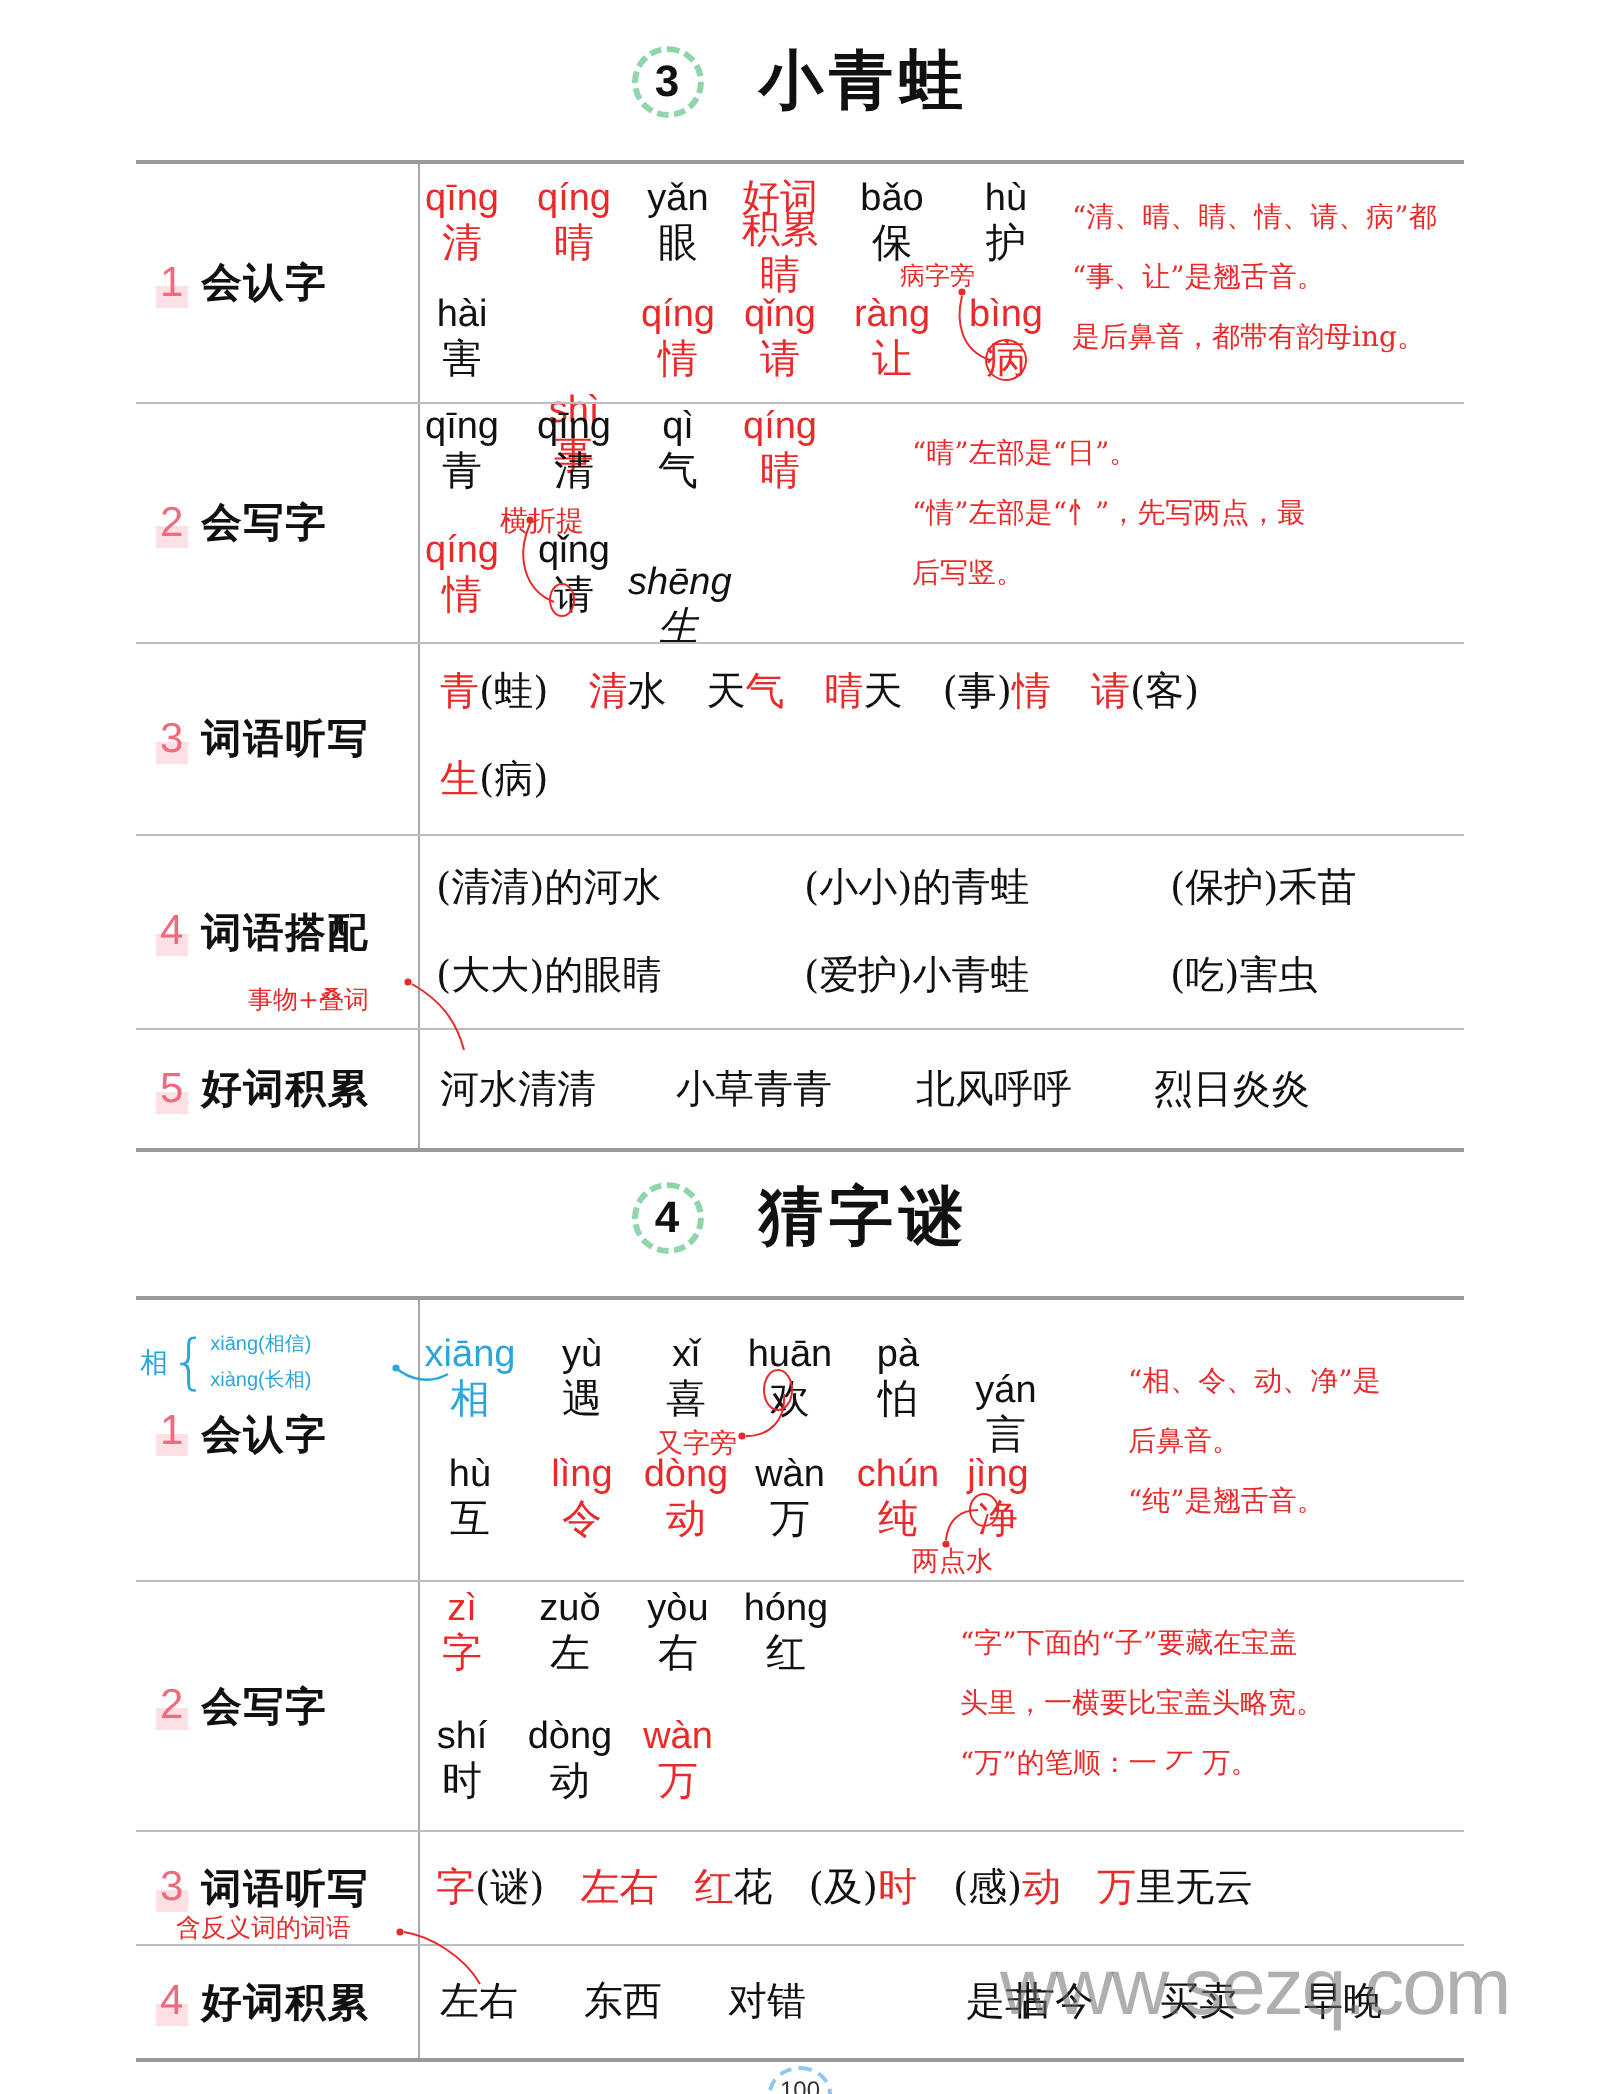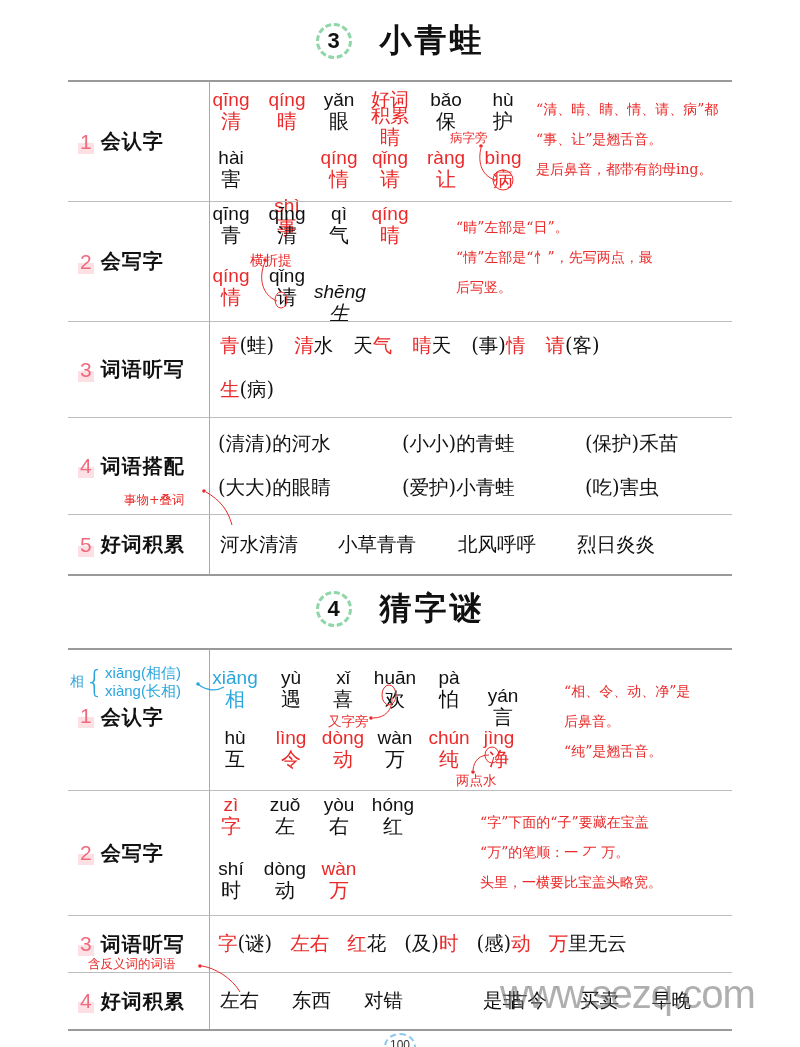--- a/index.html
+++ b/index.html
@@ -224,21 +224,21 @@
 
 <div class="table" style="top:648px;">
 
   <div class="row" style="height:140px;">
     <div class="row-head" style="align-items:flex-start; padding-top:54px;">
       <span class="row-num">1</span>
       <span class="row-label">会认字</span>
       <div class="blue" style="position:absolute; left:2px; top:14px; font-size:13px; display:flex; align-items:center;">
         <span style="font-family:'DejaVu Serif',serif; font-size:14px;">相</span>
         <span style="font-size:30px; line-height:30px; margin:0 1px; font-weight:200;">{</span>
-        <span style="display:flex; flex-direction:column; line-height:18px; font-family:'Liberation Sans',sans-serif; font-size:15px;">
+        <span style="display:flex; flex-direction:column; line-height:18px; font-family:'Liberation Sans',sans-serif; font-size:10px;">
           <span>xiāng(相信)</span>
           <span>xiàng(长相)</span>
         </span>
       </div>
     </div>
     <div class="row-body" id="l4r1">
       <div class="anno" style="left:118px; top:63px; font-size:13.5px;">又字旁</div>
       <div class="anno" style="left:246px; top:122px; font-size:13.5px;">两点水</div>
       <div class="note" style="left:354px; top:26px;">
         <div>“相、令、动、净”是</div>
@@ -297,22 +297,22 @@
   </div>
 
   <div class="row" style="height:124px;">
     <div class="row-head">
       <span class="row-num">2</span>
       <span class="row-label">会写字</span>
     </div>
     <div class="row-body" id="l4r2">
       <div class="note" style="left:270px; top:16px;">
         <div>“字”下面的“子”要藏在宝盖</div>
+        <div>头里，一横要比宝盖头略宽。</div>
         <div>“万”的笔顺：一 丆 万。</div>
-        <div>头里，一横要比宝盖头略宽。</div>
       </div>
     <div class="char-cell" style="left: -4px; top: 6px;">
           <span class="py red">zì</span>
           <span class="hz red">字</span>
         </div>
         <div class="char-cell" style="left: 50px; top: 6px;">
           <span class="py ">zuǒ</span>
           <span class="hz ">左</span>
         </div>
         <div class="char-cell" style="left: 104px; top: 6px;">

